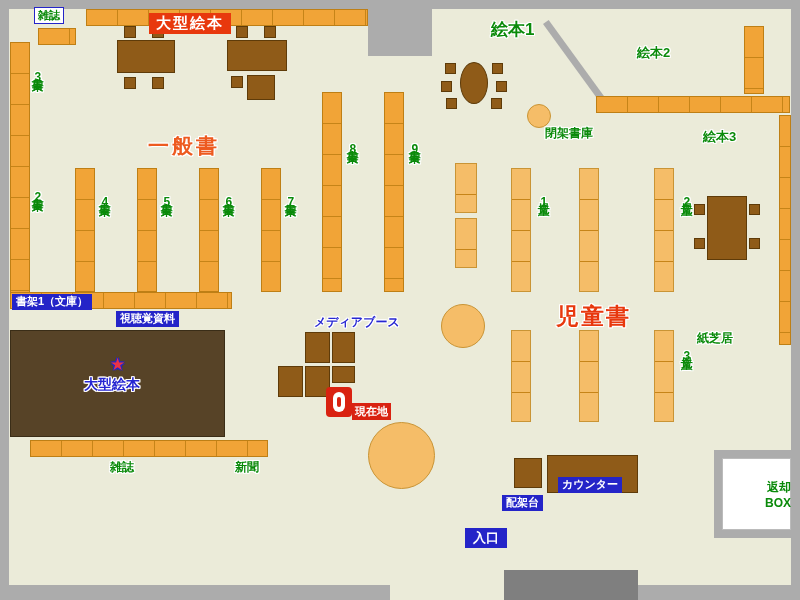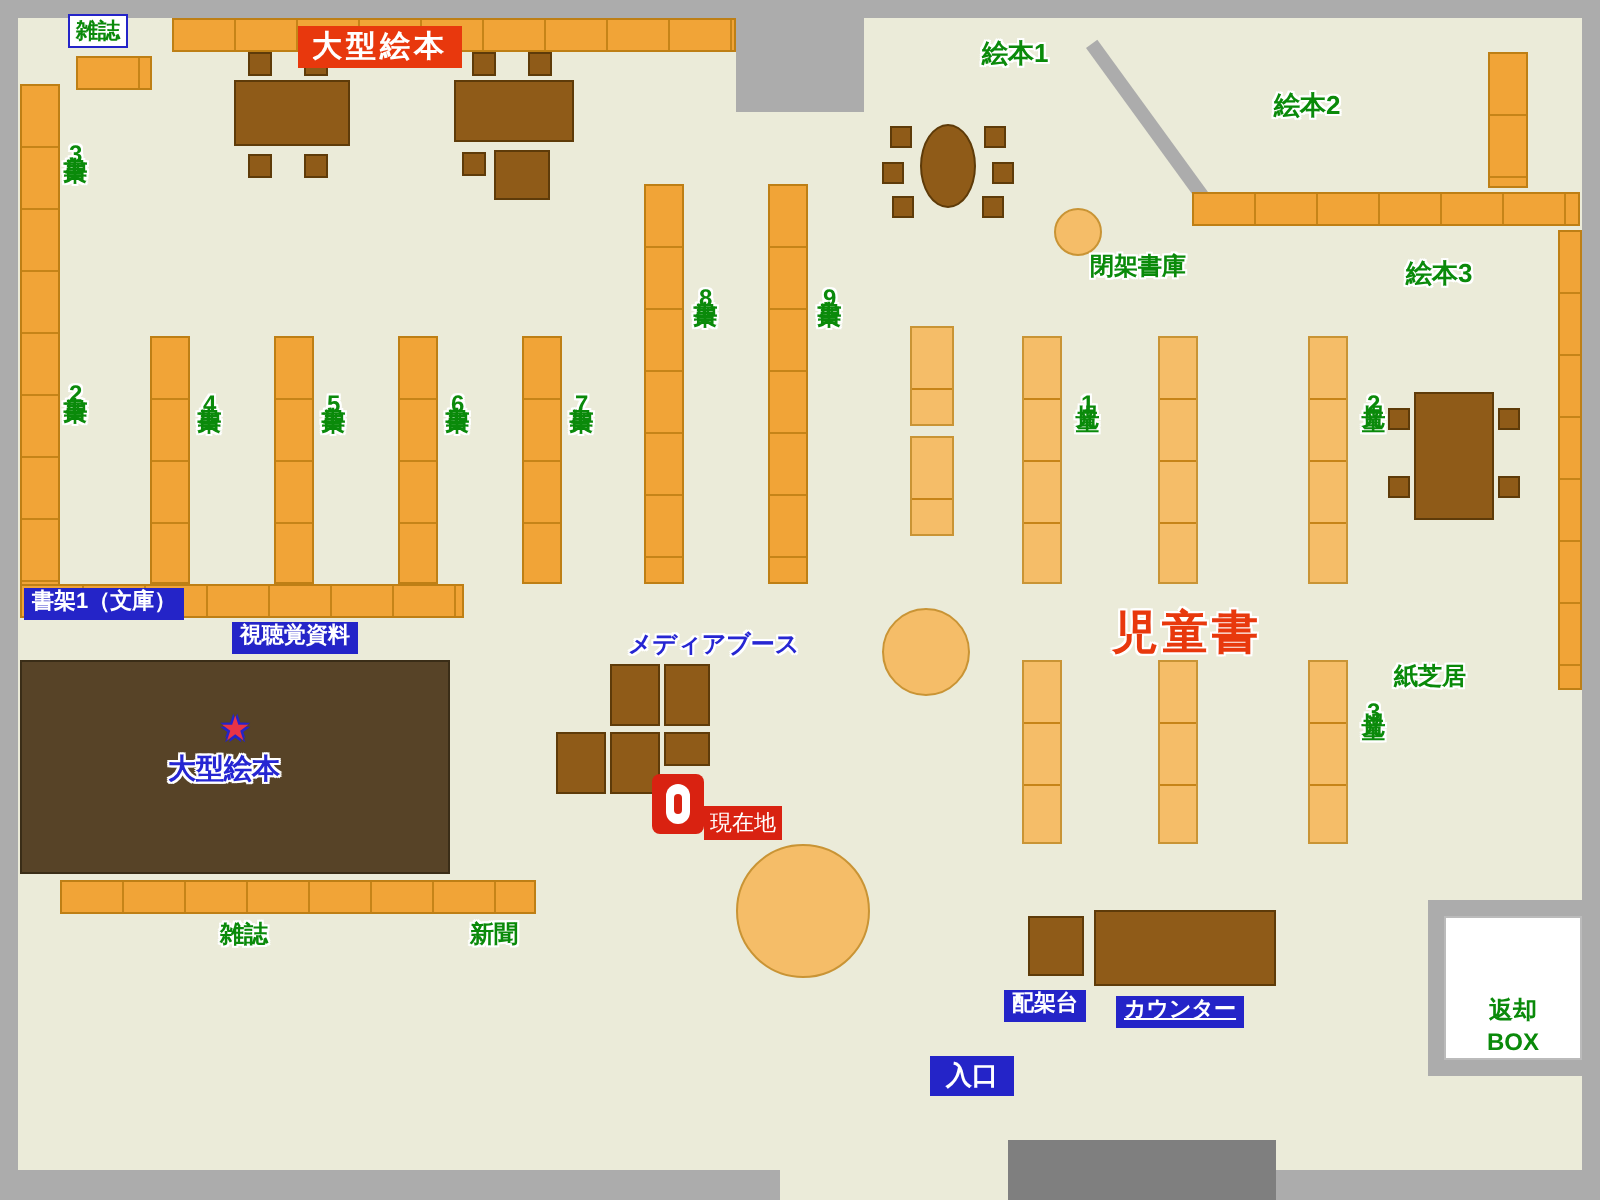--- a/index.html
+++ b/index.html
@@ -16,21 +16,21 @@
   .wood{background:#8F5B18;border:1px solid #5E3B09;}
   .chair{width:12px;height:12px;}
   .halo{text-shadow:1px 1px 0 #fff,-1px -1px 0 #fff,1px -1px 0 #fff,-1px 1px 0 #fff,0 1px 0 #fff,1px 0 0 #fff,0 -1px 0 #fff,-1px 0 0 #fff;}
   .glabel{color:#0A8A0A;font-weight:bold;font-size:12px;line-height:1.15;white-space:nowrap;}
   .vtext{writing-mode:vertical-rl;text-orientation:upright;letter-spacing:1px;}
   .blabel{background:#2424C8;color:#fff;font-weight:bold;font-size:11px;padding:1px 4px;white-space:nowrap;line-height:1.25;}
   .bluetext{color:#2626D2;font-weight:bold;font-size:12px;white-space:nowrap;}
   .bigred{color:#ED5A1F;font-weight:bold;font-size:21px;letter-spacing:3px;white-space:nowrap;}
   .midred{color:#E8380D;font-weight:bold;font-size:23px;letter-spacing:2px;white-space:nowrap;}
   .redbanner{background:#E8380D;color:#fff;font-weight:bold;font-size:15px;padding:1px 7px;letter-spacing:2px;white-space:nowrap;}
-  .redlabel{background:#D92211;color:#fff;font-weight:normal;font-size:11px;padding:1px 3px;white-space:nowrap;}
+  .redlabel{background:#D92211;color:#fff;font-weight:bold;font-size:11px;padding:1px 3px;white-space:nowrap;}
   .whitebox{background:#fff;border:1px solid #2424C8;color:#0A8A0A;font-weight:bold;font-size:11px;padding:0 3px;white-space:nowrap;}
   .star{color:#E83347;font-size:17px;line-height:1;text-shadow:1px 1px 0 #2424C8,-1px -1px 0 #2424C8,1px -1px 0 #2424C8,-1px 1px 0 #2424C8;}
   .stackslabel{color:#2626D2;font-weight:bold;font-size:14px;white-space:nowrap;}
   .retbox{background:#fff;border:1px solid #bbb;}
   .retlabel{color:#0A8A0A;font-weight:bold;font-size:12px;text-align:center;line-height:1.3;}
   .curloc-outer{background:#D92211;border-radius:4px;}
   .curloc-ring{position:absolute;left:7px;top:5px;width:12px;height:20px;background:#fff;border-radius:6px;}
   .curloc-core{position:absolute;left:4px;top:5px;width:4px;height:10px;background:#D92211;border-radius:2px;}
 </style>
 </head>
@@ -112,44 +112,45 @@
   </div>
   <div class="abs redlabel" style="left:352px;top:403px;">現在地</div>
 
   <div class="abs" style="left:10px;top:330px;width:215px;height:107px;background:#574327;border:1px solid #3A2D17;"></div>
   <div class="abs star" style="left:110px;top:356px;">★</div>
   <div class="abs stackslabel halo" style="left:84px;top:376px;">大型絵本</div>
 
   <div class="abs wood" style="left:514px;top:458px;width:28px;height:30px;"></div>
   <div class="abs wood" style="left:547px;top:455px;width:91px;height:38px;"></div>
   <div class="abs blabel" style="left:502px;top:495px;">配架台</div>
-  <div class="abs blabel" style="left:558px;top:498px;text-decoration:underline;">カウンター</div>
+  <div class="abs blabel" style="left:558px;top:477px;">カウンター</div>
 
   <div class="abs wall" style="left:714px;top:450px;width:8px;height:88px;"></div>
   <div class="abs wall" style="left:714px;top:450px;width:77px;height:8px;"></div>
   <div class="abs wall" style="left:714px;top:530px;width:77px;height:8px;"></div>
   <div class="abs retbox" style="left:722px;top:458px;width:69px;height:72px;"></div>
-  <div class="abs retlabel" style="left:722px;top:498px;width:69px;">
+  <div class="abs retlabel" style="left:722px;top:480px;width:69px;text-align:right;">
     <div>返却</div>
     <div>BOX</div>
   </div>
 
   <div class="abs whitebox" style="left:34px;top:7px;">雑誌</div>
   <div class="abs redbanner" style="left:149px;top:13px;">大型絵本</div>
 
   <div class="abs glabel vtext halo" style="left:30px;top:68px;">書架3</div>
   <div class="abs glabel vtext halo" style="left:30px;top:188px;">書架2</div>
+  <div class="abs bigred halo" style="left:148px;top:132px;">一般書</div>
   <div class="abs glabel vtext halo" style="left:97px;top:193px;">書架4</div>
   <div class="abs glabel vtext halo" style="left:159px;top:193px;">書架5</div>
   <div class="abs glabel vtext halo" style="left:221px;top:193px;">書架6</div>
   <div class="abs glabel vtext halo" style="left:283px;top:193px;">書架7</div>
   <div class="abs glabel vtext halo" style="left:345px;top:140px;">書架8</div>
   <div class="abs glabel vtext halo" style="left:407px;top:140px;">書架9</div>
 
-  <div class="abs glabel halo" style="left:450px;top:20px;font-size:13px;padding-left:41px;">絵本1</div>
+  <div class="abs glabel halo" style="left:450px;top:20px;font-size:17px;padding-left:41px;">絵本1</div>
   <div class="abs glabel halo" style="left:637px;top:46px;font-size:13px;">絵本2</div>
   <div class="abs glabel halo" style="left:703px;top:130px;font-size:13px;">絵本3</div>
   <div class="abs glabel halo" style="left:545px;top:127px;">閉架書庫</div>
   <div class="abs glabel vtext halo" style="left:536px;top:193px;">児童1</div>
   <div class="abs glabel vtext halo" style="left:679px;top:193px;">児童2</div>
   <div class="abs glabel vtext halo" style="left:679px;top:347px;">児童3</div>
   <div class="abs midred halo" style="left:556px;top:301px;">児童書</div>
   <div class="abs glabel halo" style="left:697px;top:332px;">紙芝居</div>
 
   <div class="abs blabel" style="left:12px;top:294px;">書架1（文庫）</div>

